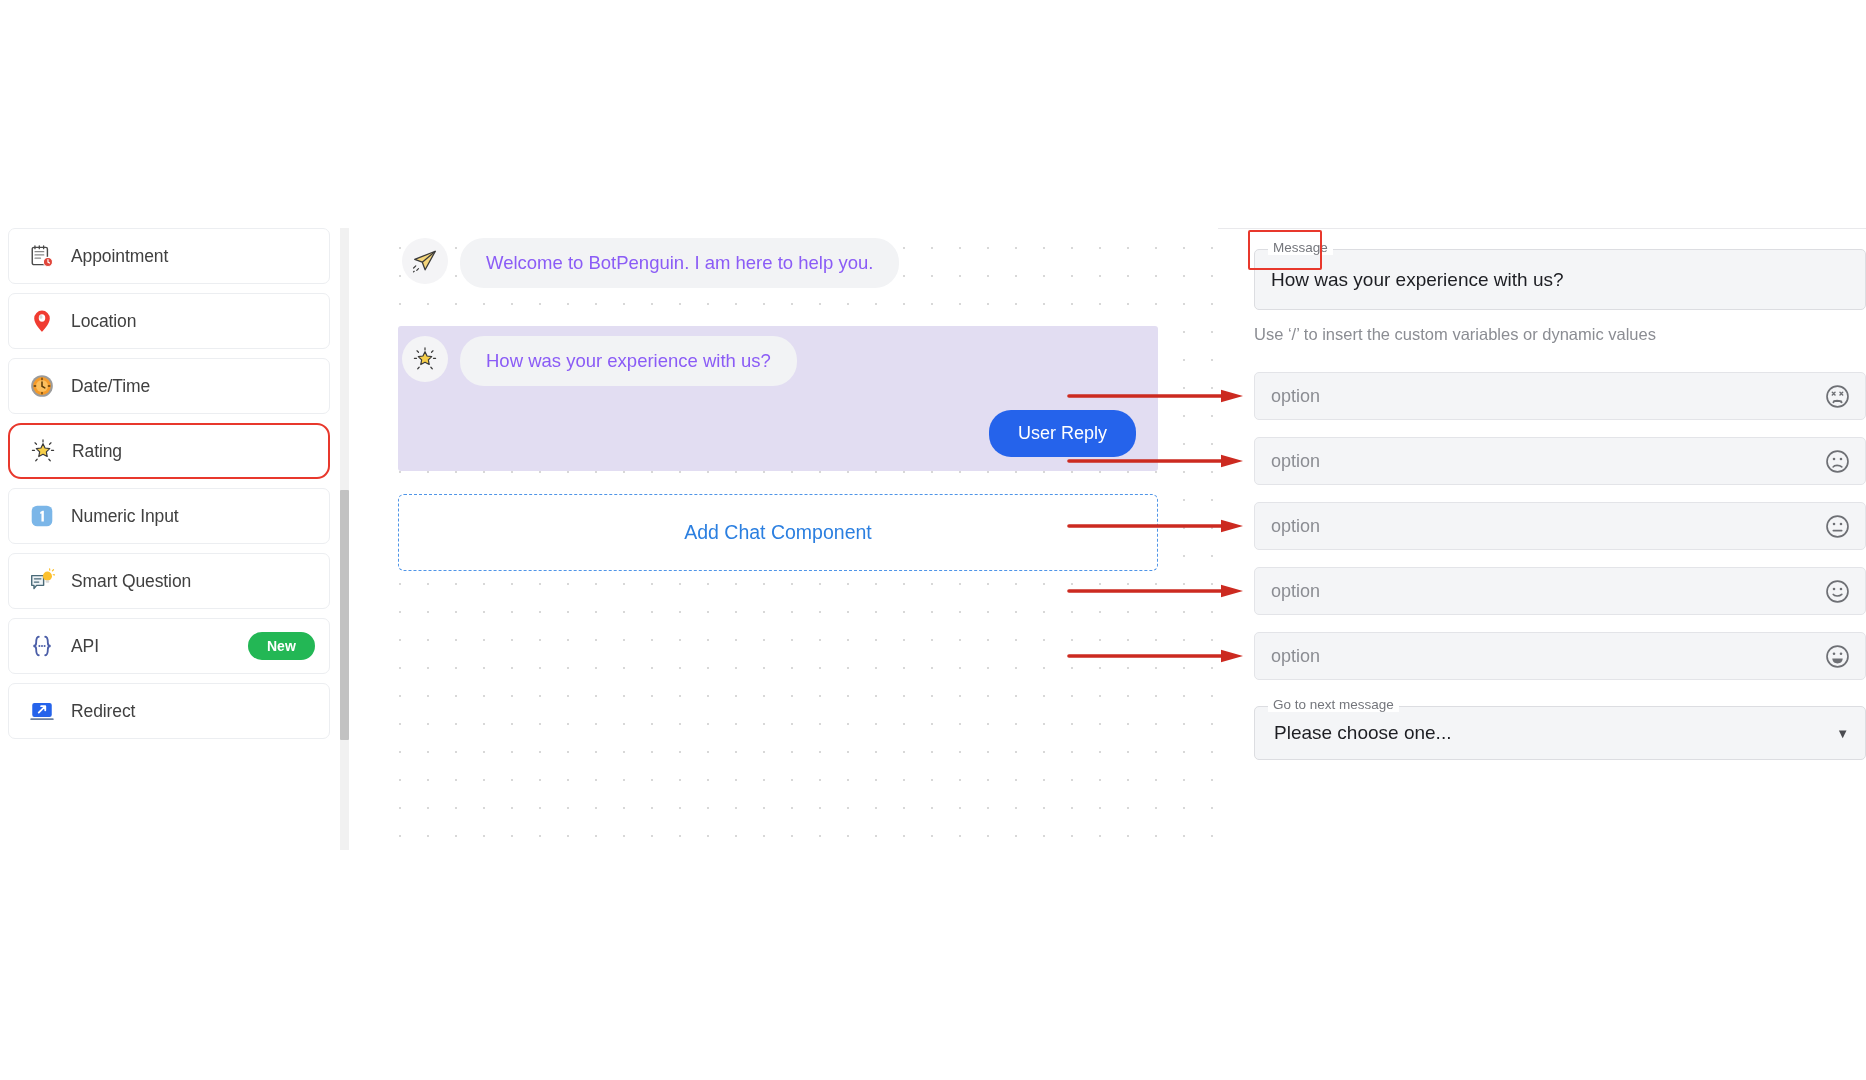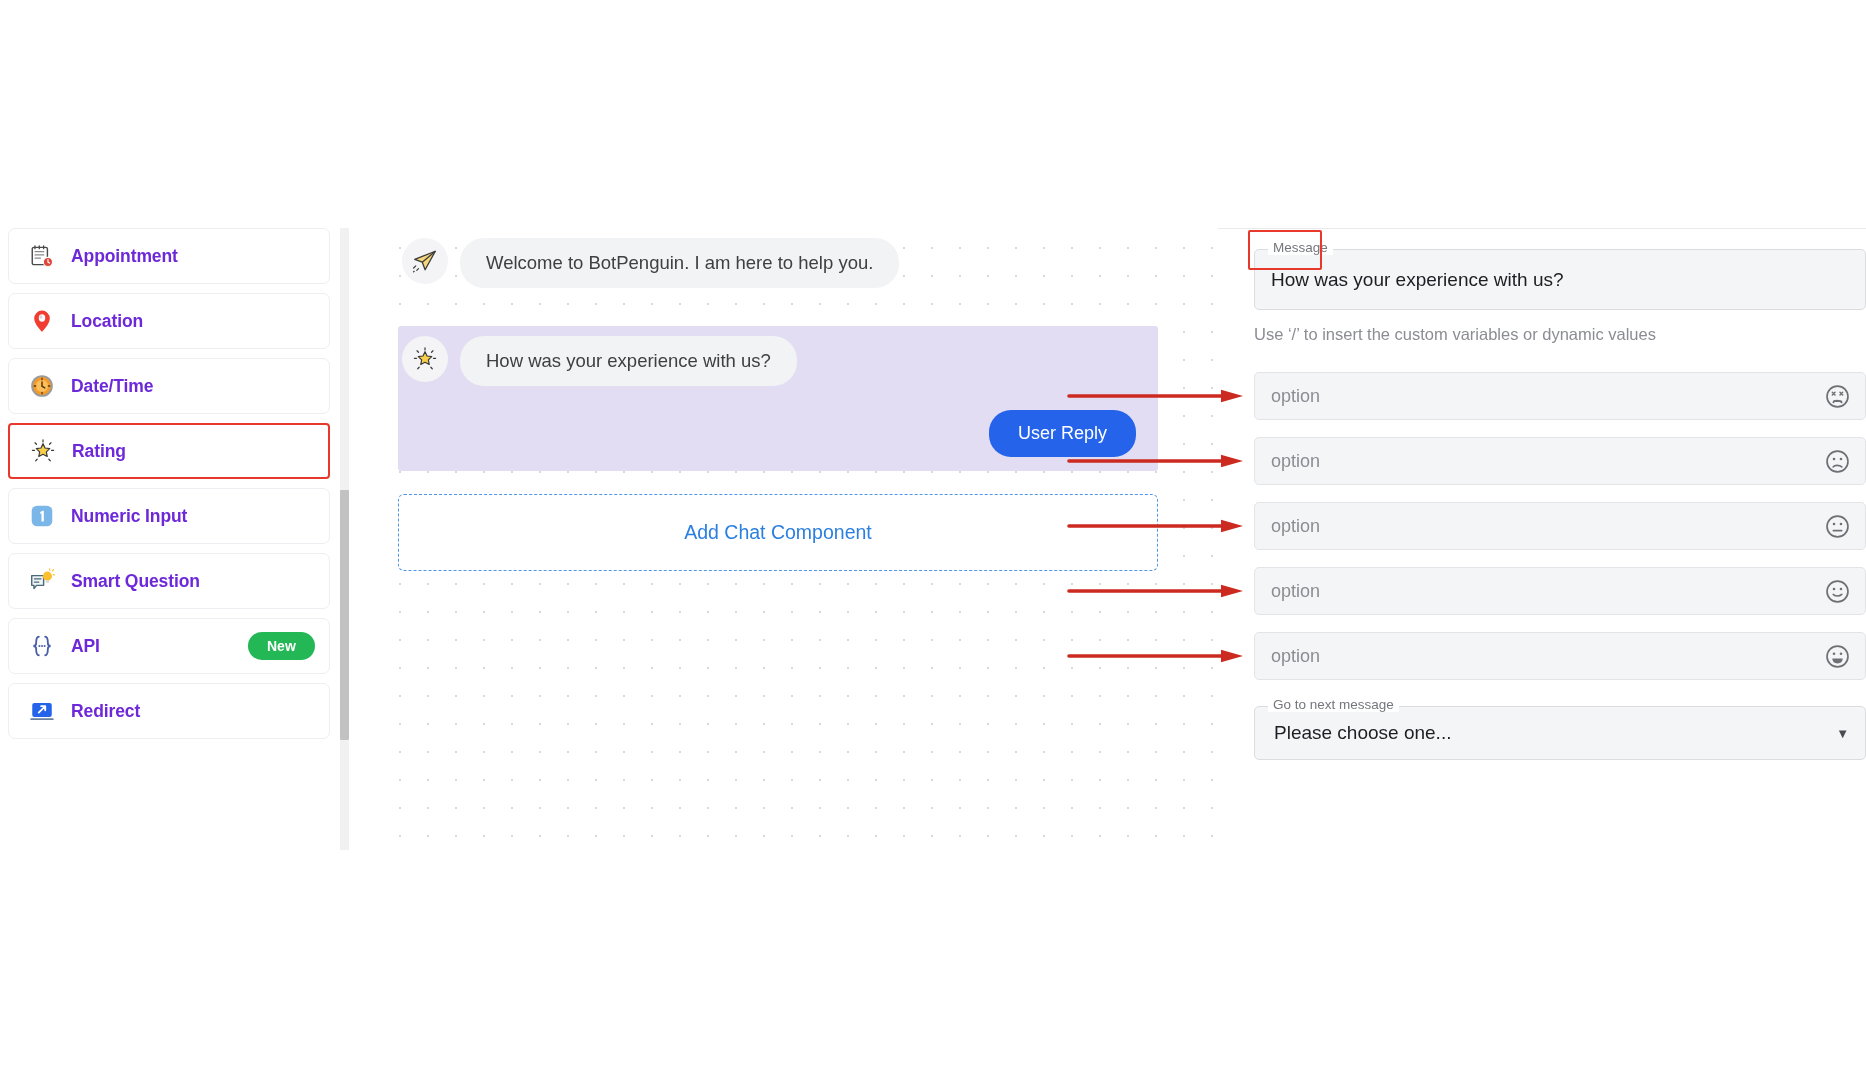--- a/index.html
+++ b/index.html
@@ -46,39 +46,39 @@
     border: 1px solid #eceef1;
     border-radius: 7px;
     display: flex;
     align-items: center;
     padding-left: 18px;
     cursor: pointer;
   }
 
   .sidebar-item.selected {
     border: 2.5px solid #e8382c;
-    border-radius: 4px;
+    border-radius: 13px;
   }
 
   .si-icon {
     width: 30px;
     height: 30px;
     flex: 0 0 30px;
     display: flex;
     align-items: center;
     justify-content: center;
     font-size: 22px;
     line-height: 1;
   }
 
   .si-label {
     margin-left: 14px;
     font-size: 17.5px;
-    font-weight: 700;
-    color: #6d28d9;
+    font-weight: 400;
+    color: #404040;
     letter-spacing: -0.1px;
   }
 
   .si-badge {
     position: absolute;
     right: 14px;
     top: 50%;
     transform: translateY(-50%);
     background: #23b755;
     color: #ffffff;
@@ -139,21 +139,21 @@
     font-size: 24px;
     line-height: 1;
   }
 
   .chat-bubble {
     margin-left: 12px;
     background: #f2f3f5;
     border-radius: 24px;
     padding: 14px 26px;
     font-size: 18.5px;
-    color: #404040;
+    color: #8b5cf6;
     white-space: nowrap;
     text-align: right;
   }
 
   #welcome-row { left: 22px; top: 10px; }
 
   .block-highlight {
     position: absolute;
     left: 18px;
     top: 98px;

